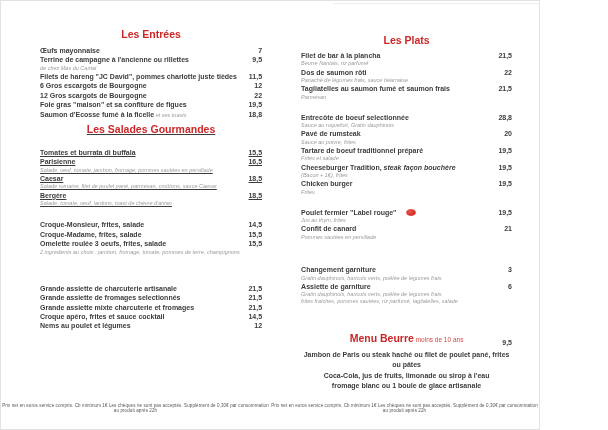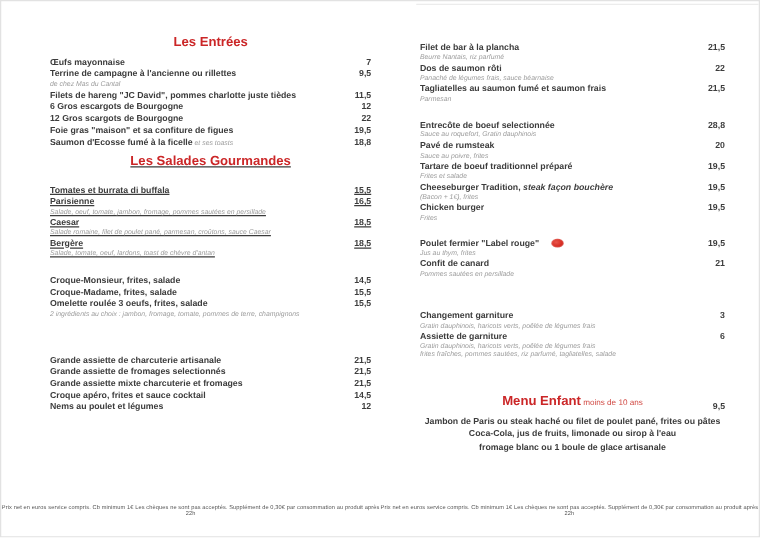--- a/index.html
+++ b/index.html
@@ -1,17 +1,17 @@
 <!DOCTYPE html>
 <html><head>
 <meta charset="utf-8">
 <style>
   html,body{margin:0;padding:0;background:#fff;}
   .page{
-    position:relative;width:608px;height:430px;background:#ffffff;
+    position:relative;width:540px;height:430px;background:#ffffff;
     border:1px solid #e2e2e2;box-sizing:border-box;overflow:hidden;
     font-family:"Liberation Sans",sans-serif;color:#3c3c3c;
   }
   .edge-line{position:absolute;top:2px;left:332px;right:0;height:1px;background:#ececec;}
   .columns{display:flex;}
   .col{width:304px;box-sizing:border-box;}
   .col-left{padding:0 7px 0 39px;}
   .col-right{padding:0 27px 0 32px;}
 
   .section{position:relative;}
@@ -142,20 +142,21 @@
             <span class="item-price">14,5</span>
           </div>
           <div class="item-row">
             <span class="item-name">Nems au poulet et légumes</span>
             <span class="item-price">12</span>
           </div>
         </section>
       </div>
       <div class="col col-right">
         <section class="section section-plats">
+          <div class="heading-row"><span class="section-title">Les Plats</span></div>
           <div class="item-row">
             <span class="item-name">Filet de bar à la plancha</span>
             <span class="item-price">21,5</span>
           </div>
           <div class="item-desc">Beurre Nantais, riz parfumé</div>
           <div class="item-row">
             <span class="item-name">Dos de saumon rôti</span>
             <span class="item-price">22</span>
           </div>
           <div class="item-desc">Panaché de légumes frais, sauce béarnaise</div>
@@ -205,21 +206,21 @@
           </div>
           <div class="item-desc">Gratin dauphinois, haricots verts, poêlée de légumes frais</div>
           <div class="item-row">
             <span class="item-name">Assiette de garniture</span>
             <span class="item-price">6</span>
           </div>
           <div class="item-desc">Gratin dauphinois, haricots verts, poêlée de légumes frais</div>
           <div class="item-desc">frites fraîches, pommes sautées, riz parfumé, tagliatelles, salade</div>
         </section>
         <section class="section section-menu-enfant">
-          <div class="heading-row"><span class="section-title">Menu Enfant</span><span class="title-note"> moins de 10 ans</span><span class="heading-price">9,5</span></div>
+          <div class="heading-row"><span class="section-title">Menu Beurre</span><span class="title-note"> moins de 10 ans</span><span class="heading-price">9,5</span></div>
           <div class="center-line">Jambon de Paris ou steak haché ou filet de poulet pané, frites ou pâtes</div>
           <div class="center-line">Coca-Cola, jus de fruits, limonade ou sirop à l'eau</div>
           <div class="center-line">fromage blanc ou 1 boule de glace artisanale</div>
         </section>
       </div>
     </div>
   <div class="footer">
     <span>Prix net en euros service compris. Cb minimum 1€ Les chèques ne sont pas acceptés. Supplément de 0,30€ par consommation au produit après 22h</span>
     <span>Prix net en euros service compris. Cb minimum 1€ Les chèques ne sont pas acceptés. Supplément de 0,30€ par consommation au produit après 22h</span>
   </div>

